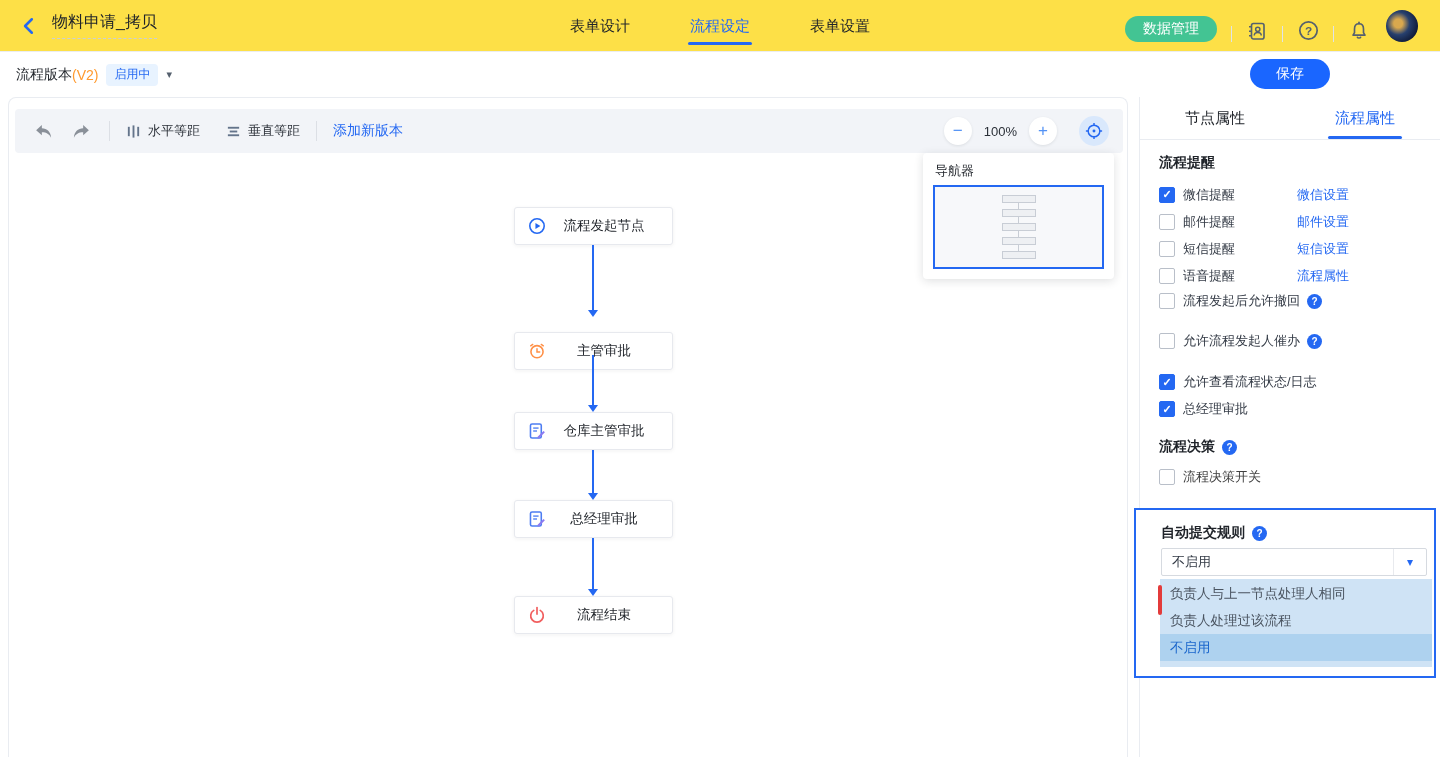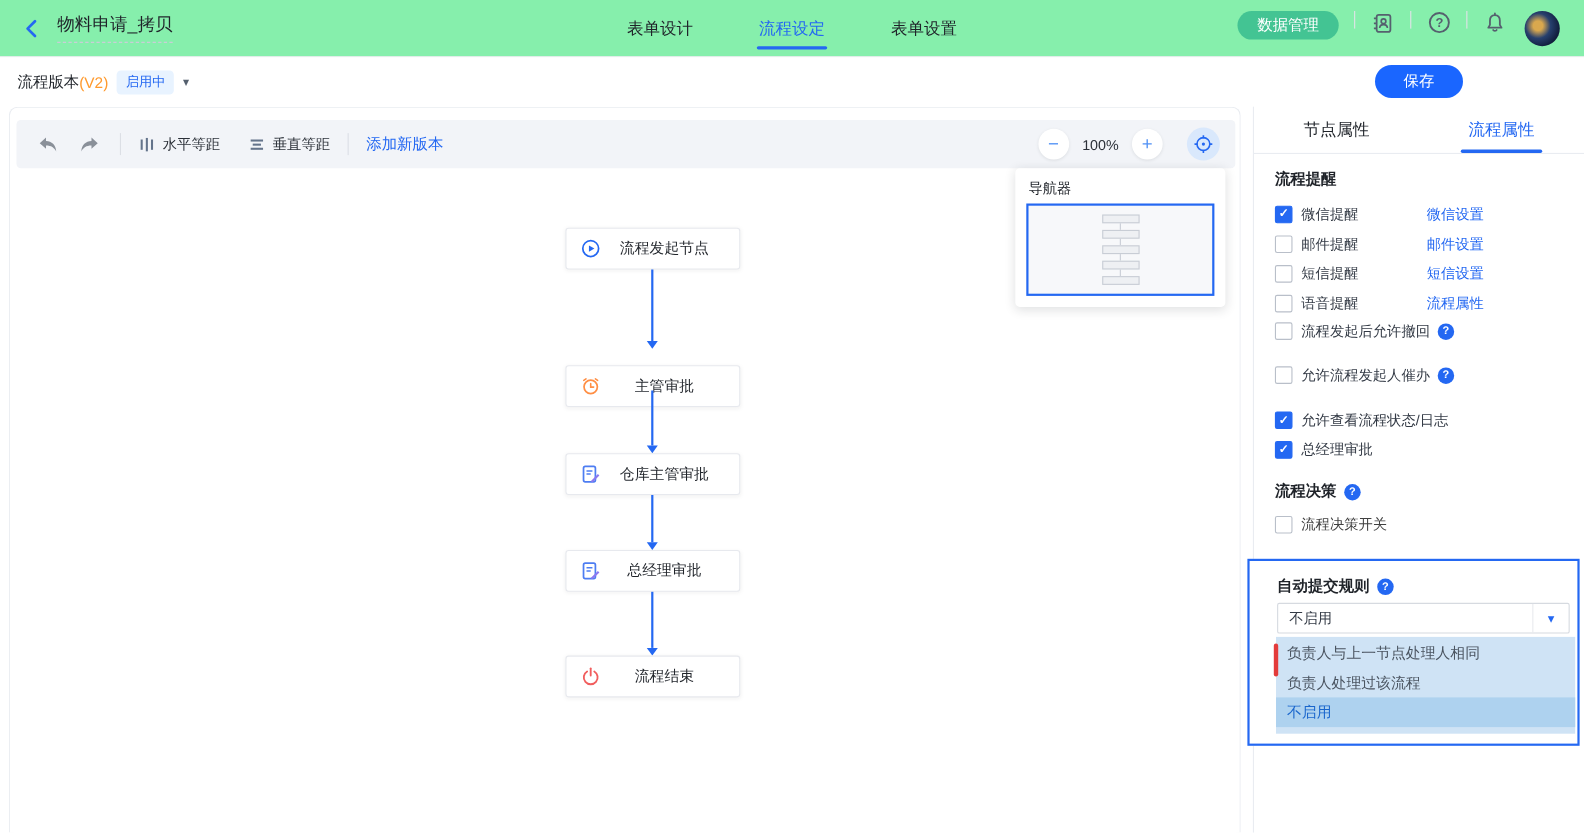--- a/index.html
+++ b/index.html
@@ -1,32 +1,32 @@
 <!DOCTYPE html>
 <html><head>
 <meta charset="utf-8">
 <style>
   * { margin:0; padding:0; box-sizing:border-box; }
   html,body { width:1440px; height:757px; }
   body { font-family:"Liberation Sans", sans-serif; background:#fff; color:#1f2329; overflow:hidden; }
   .page { position:relative; width:1440px; height:757px; background:#fff; }
 
   
-  .header { position:absolute; left:0; top:0; width:1440px; height:52px; background:#86efac;
+  .header { position:absolute; left:0; top:0; width:1440px; height:52px; background:#fde047;
             border-bottom:1px solid #ebedf0; display:flex; align-items:center; }
   .hdr-left { display:flex; align-items:center; gap:12px; padding-left:18px; }
   .back-btn { width:22px; height:22px; display:flex; align-items:center; justify-content:center; cursor:pointer; }
   .doc-title { font-size:16px; font-weight:500; color:#1f2329; border-bottom:1px dashed #c9ced6; padding-bottom:5px; }
   .hdr-tabs { position:absolute; left:50%; top:0; transform:translateX(-50%); height:52px;
               display:flex; align-items:center; gap:56px; }
   .hdr-tab { font-size:15px; color:#1f2329; cursor:pointer; position:relative; padding:0 2px; }
   .hdr-tab.active { color:#2468f2; font-weight:500; }
   .hdr-tab.active::after { content:""; position:absolute; left:0; right:0; bottom:-9px; height:3px;
                            border-radius:2px; background:#2468f2; }
-  .hdr-right { margin-left:auto; display:flex; align-items:flex-start; padding-right:22px; }
+  .hdr-right { margin-left:auto; display:flex; align-items:flex-end; padding-right:22px; }
   .green-btn { background:#43c493; color:#fff; font-size:14px; height:26px; padding:0 18px;
                border:none; border-radius:13px; display:flex; align-items:center; cursor:pointer; }
   .v-div { width:1px; height:16px; background:#e0e3e8; margin:0 14px; }
   .hdr-icon { width:22px; height:22px; display:flex; align-items:center; justify-content:center; cursor:pointer; }
   .avatar { width:32px; height:32px; border-radius:50%; margin-left:16px; cursor:pointer;
             background:radial-gradient(circle at 38% 42%, #d9a84e 0 16%, #27406e 42%, #0d1733 78%); }
 
   
   .subheader { position:absolute; left:0; top:52px; width:1440px; height:45px; background:#fff;
                display:flex; align-items:center; padding-left:16px; }

